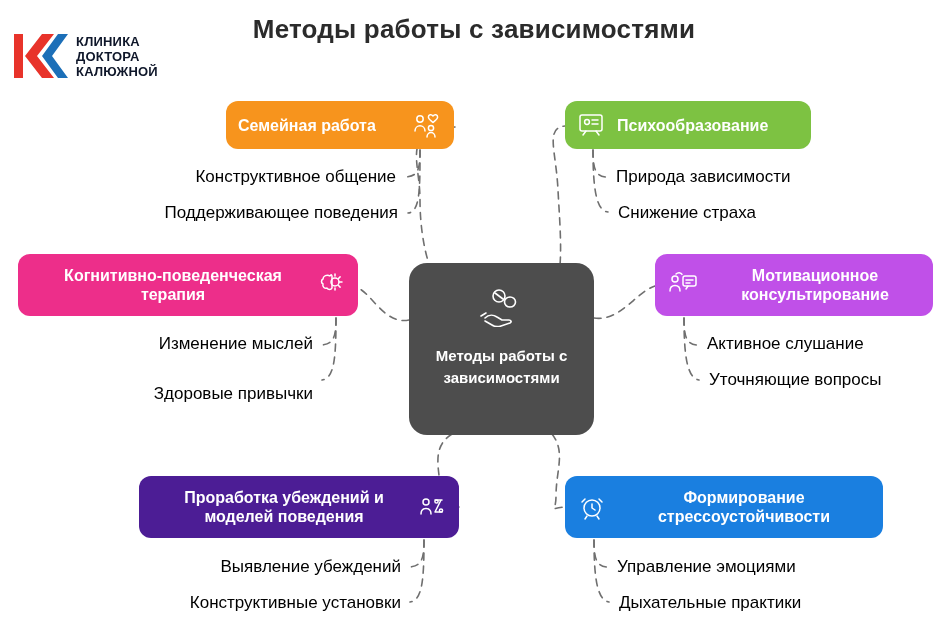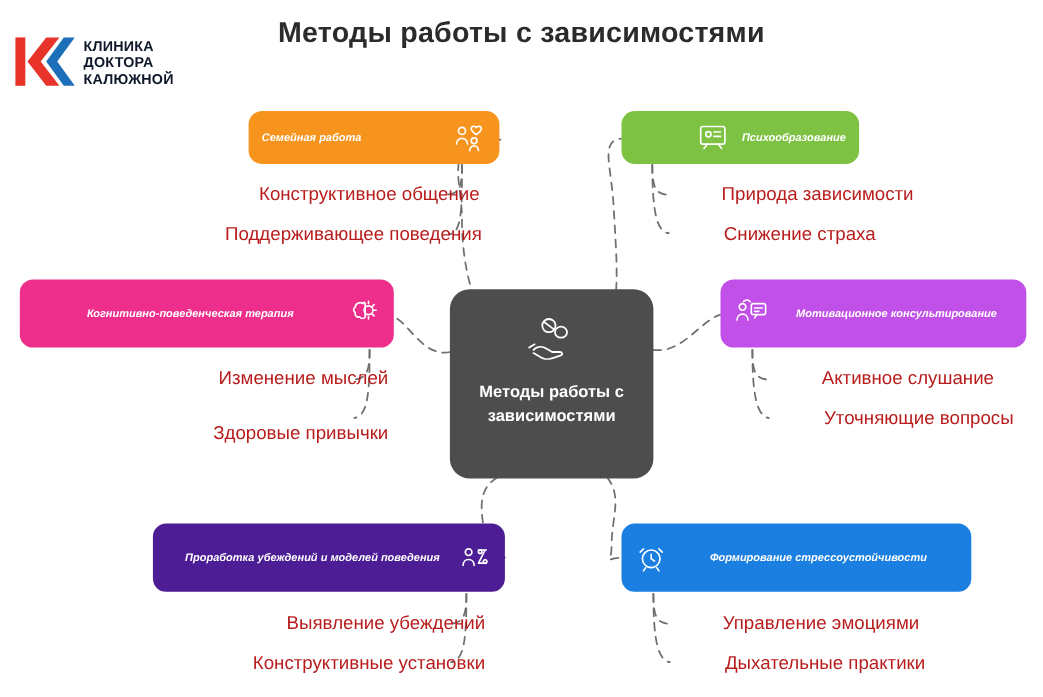--- a/index.html
+++ b/index.html
@@ -98,44 +98,43 @@
   .pill {
     position: absolute;
     border-radius: 12px;
     color: #ffffff;
     display: flex;
     align-items: center;
     box-sizing: border-box;
     padding: 0 12px;
   }
   .pill .p-label {
-    font-size: 10px;
+    font-size: 16px;
     font-weight: bold;
     line-height: 19px;
-    font-style: italic;
   }
   .pill .p-icon {
     flex: none;
     display: flex;
     align-items: center;
     justify-content: center;
   }
 
   
   #pill-family {
     left: 226px; top: 101px; width: 228px; height: 48px;
     background: #f7941d;
     justify-content: space-between;
   }
   #pill-family .p-label { text-align: left; }
 
   #pill-psycho {
-    left: 565px; top: 101px; width: 216px; height: 48px;
+    left: 565px; top: 101px; width: 246px; height: 48px;
     background: #7dc242;
-    justify-content: flex-end; gap: 12px;
+    justify-content: flex-start; gap: 12px;
   }
 
   #pill-cbt {
     left: 18px; top: 254px; width: 340px; height: 62px;
     background: #ed2e8a;
     justify-content: space-between;
   }
   #pill-cbt .p-label { text-align: center; flex: 1; }
 
   #pill-motiv {
@@ -156,24 +155,23 @@
     left: 565px; top: 476px; width: 318px; height: 62px;
     background: #1a7fe0;
     justify-content: flex-start; gap: 10px;
   }
   #pill-stress .p-label { text-align: center; flex: 1; }
 
   
   .sub {
     position: absolute;
     font-size: 17px;
-    color: #b91c1c;
+    color: #000000;
     white-space: nowrap;
     line-height: 20px;
-    margin-left: 40px;
   }
   .sub.right { text-align: right; }
   .sub.left  { text-align: left; }
 </style>
 </head>
 <body>
 
 <div id="canvas">
 
   <svg class="connectors" viewBox="0 0 948 634">

